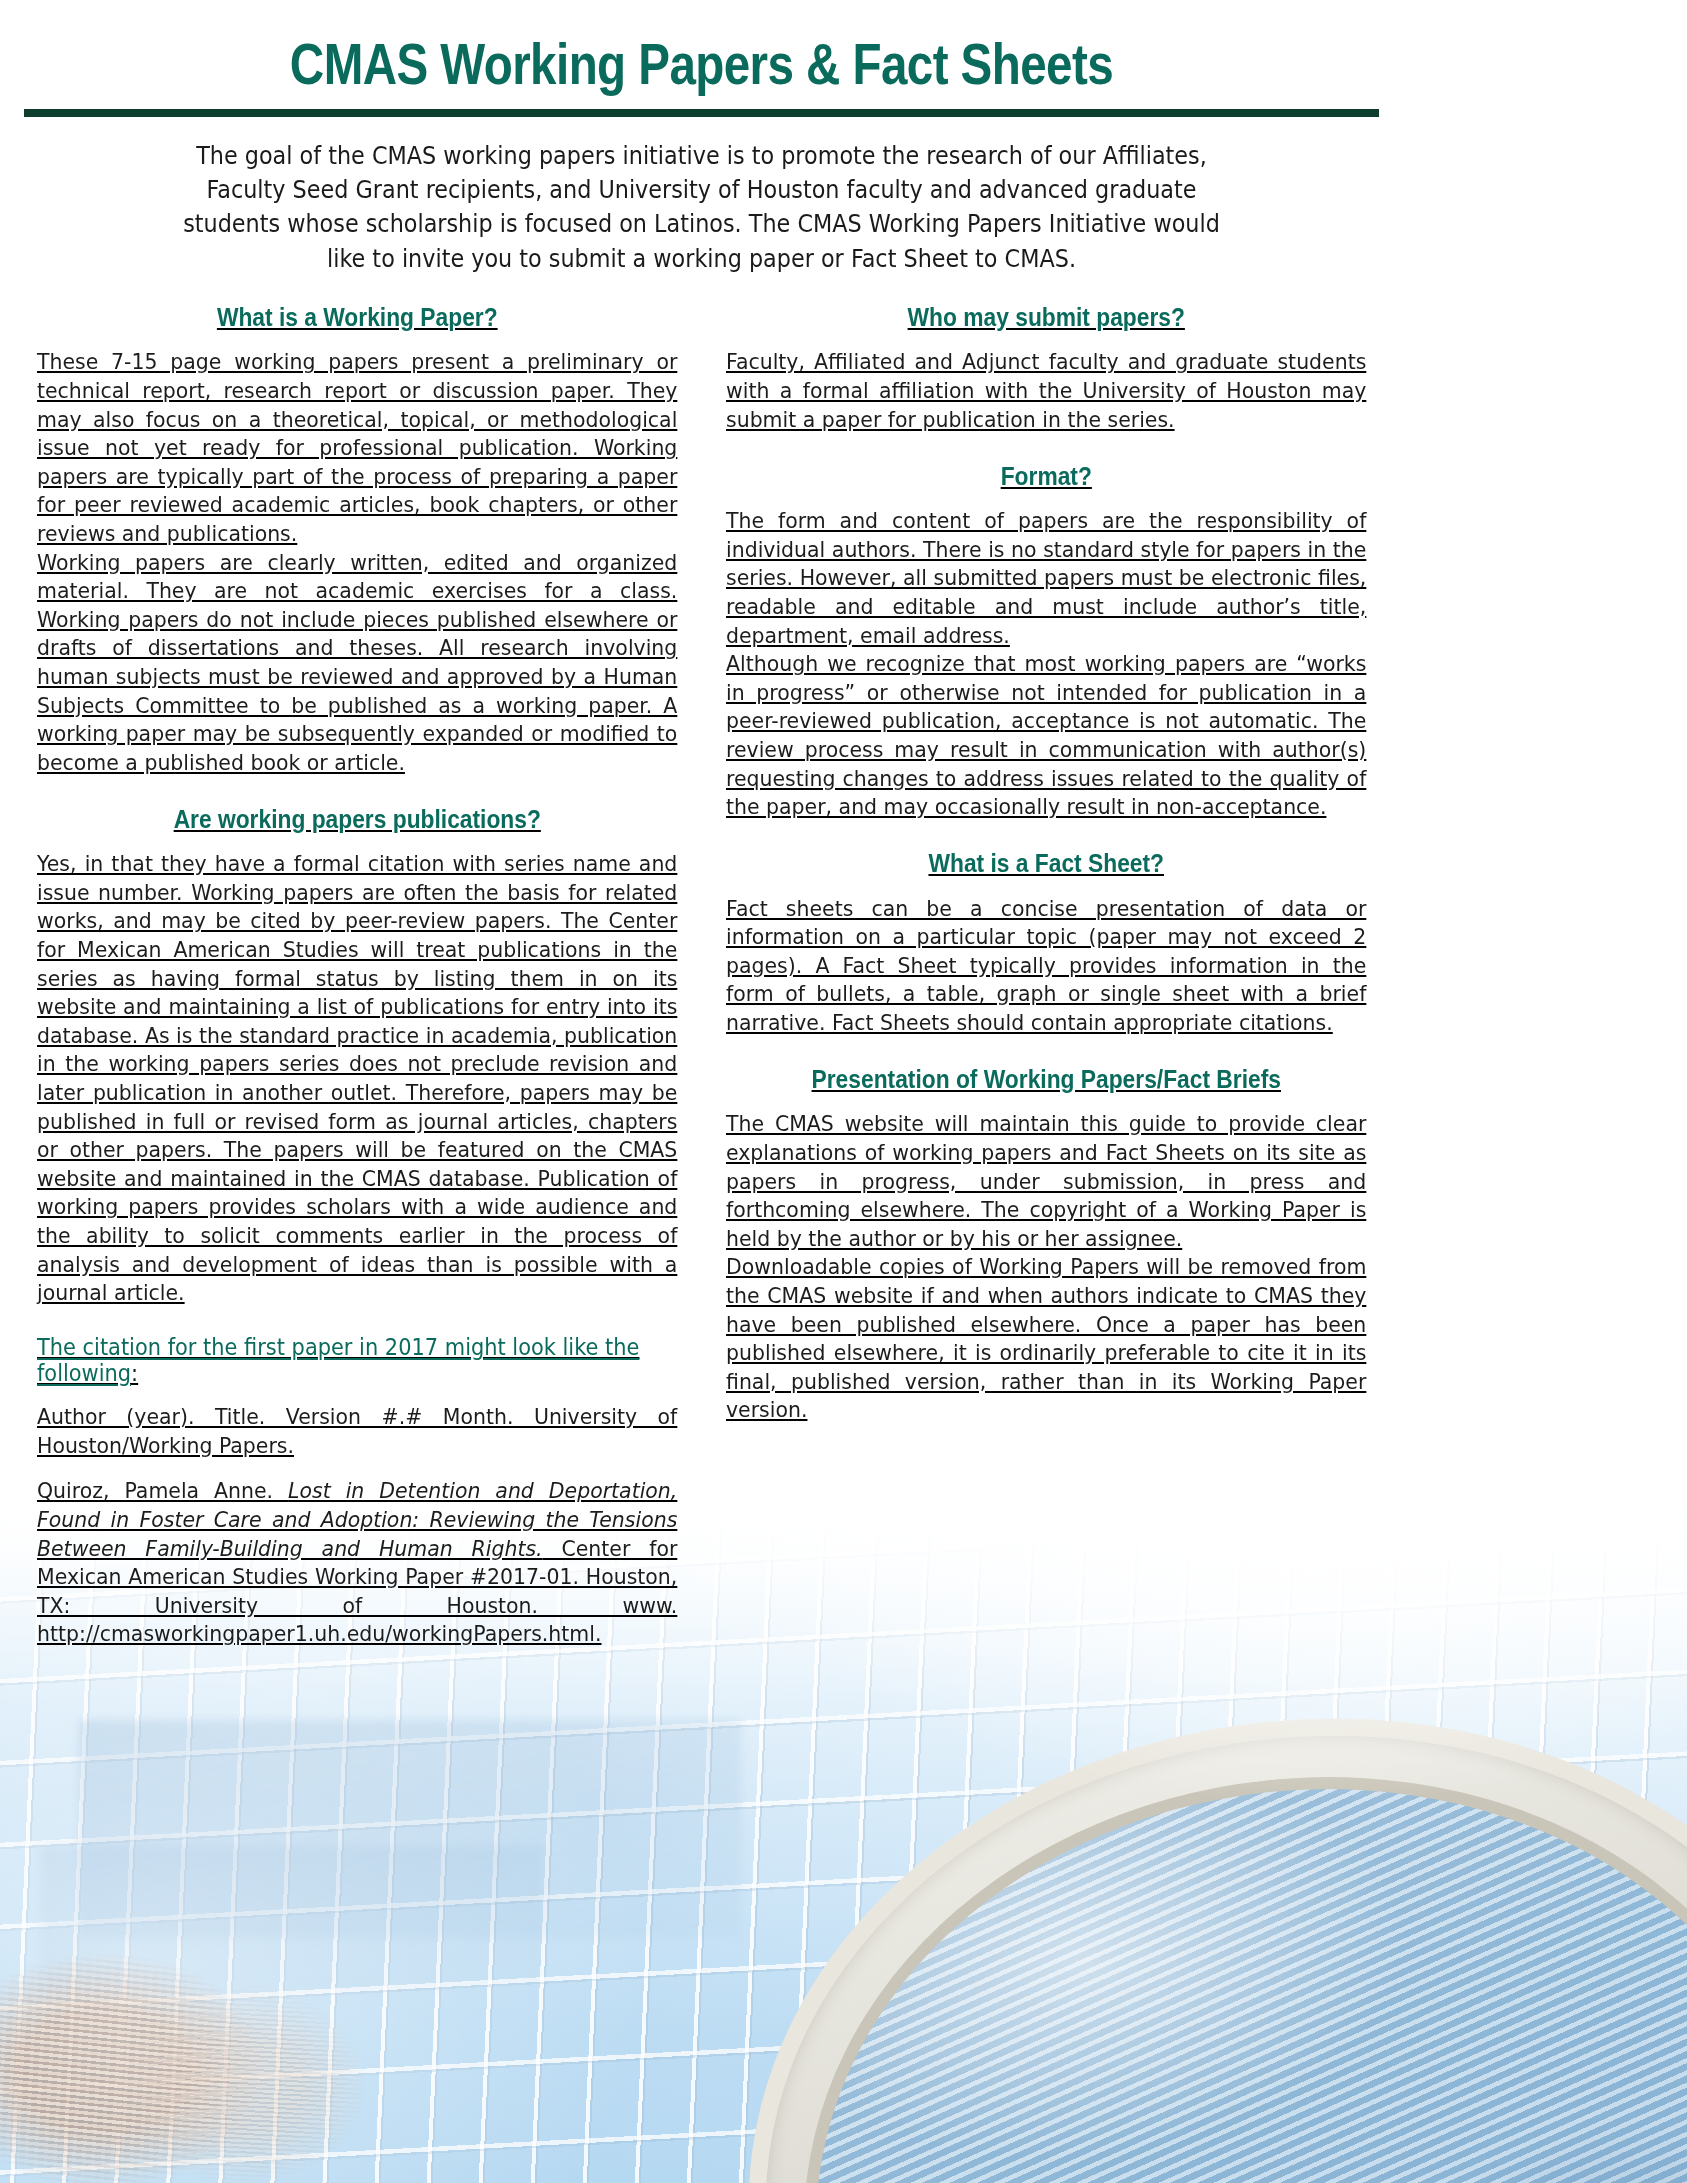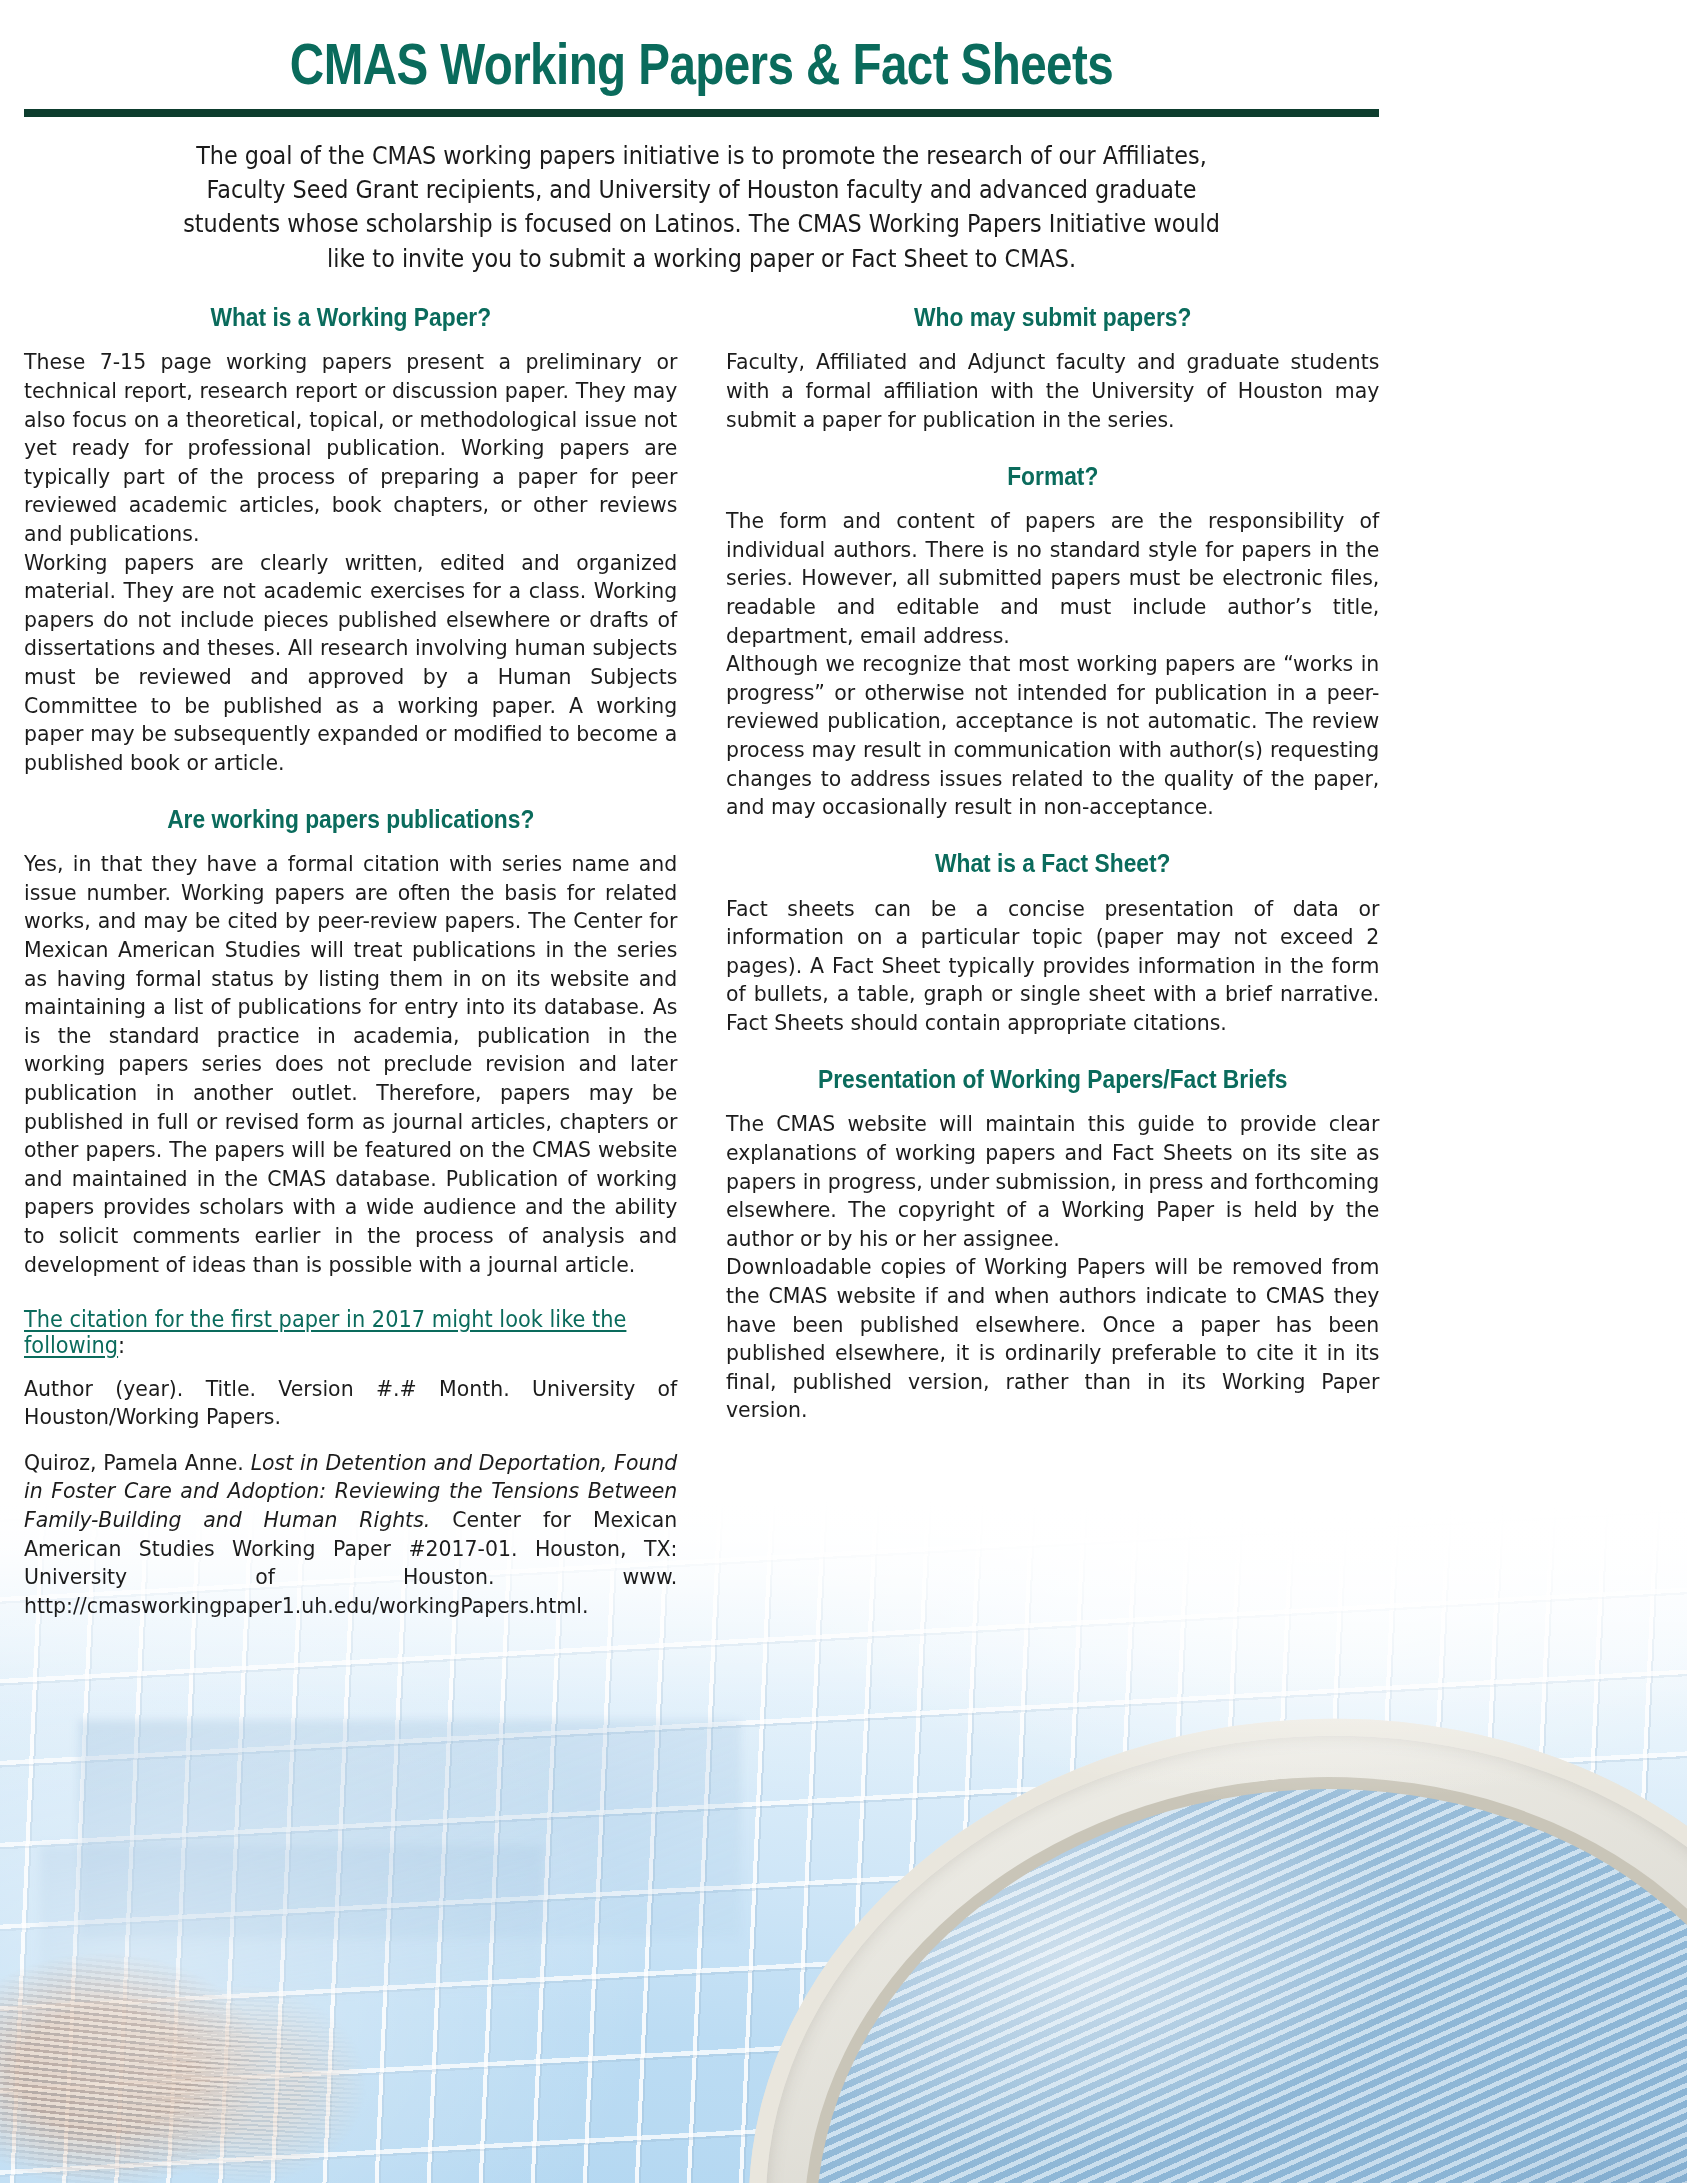--- a/index.html
+++ b/index.html
@@ -169,23 +169,24 @@
     line-height:1.42;
     color:#1a1a1a;
     font-family:"DejaVu Sans", sans-serif;
     transform:scaleX(.93);
     transform-origin:center top;
   }
 
   .cols{
     display:flex;
     margin:26.5px 0 0 0;
-    padding:0 24px;
+    padding:0 37px;
     box-sizing:border-box;
     align-items:flex-start;
+    text-decoration:underline;
   }
   .col{width:794px;}
   .col.left{margin-right:48px;}
 
   h2.sec{
     text-align:center;
     color:#0a6b5c;
     font-family:"Liberation Sans", sans-serif;
     font-weight:bold;
     font-size:26.5px;

